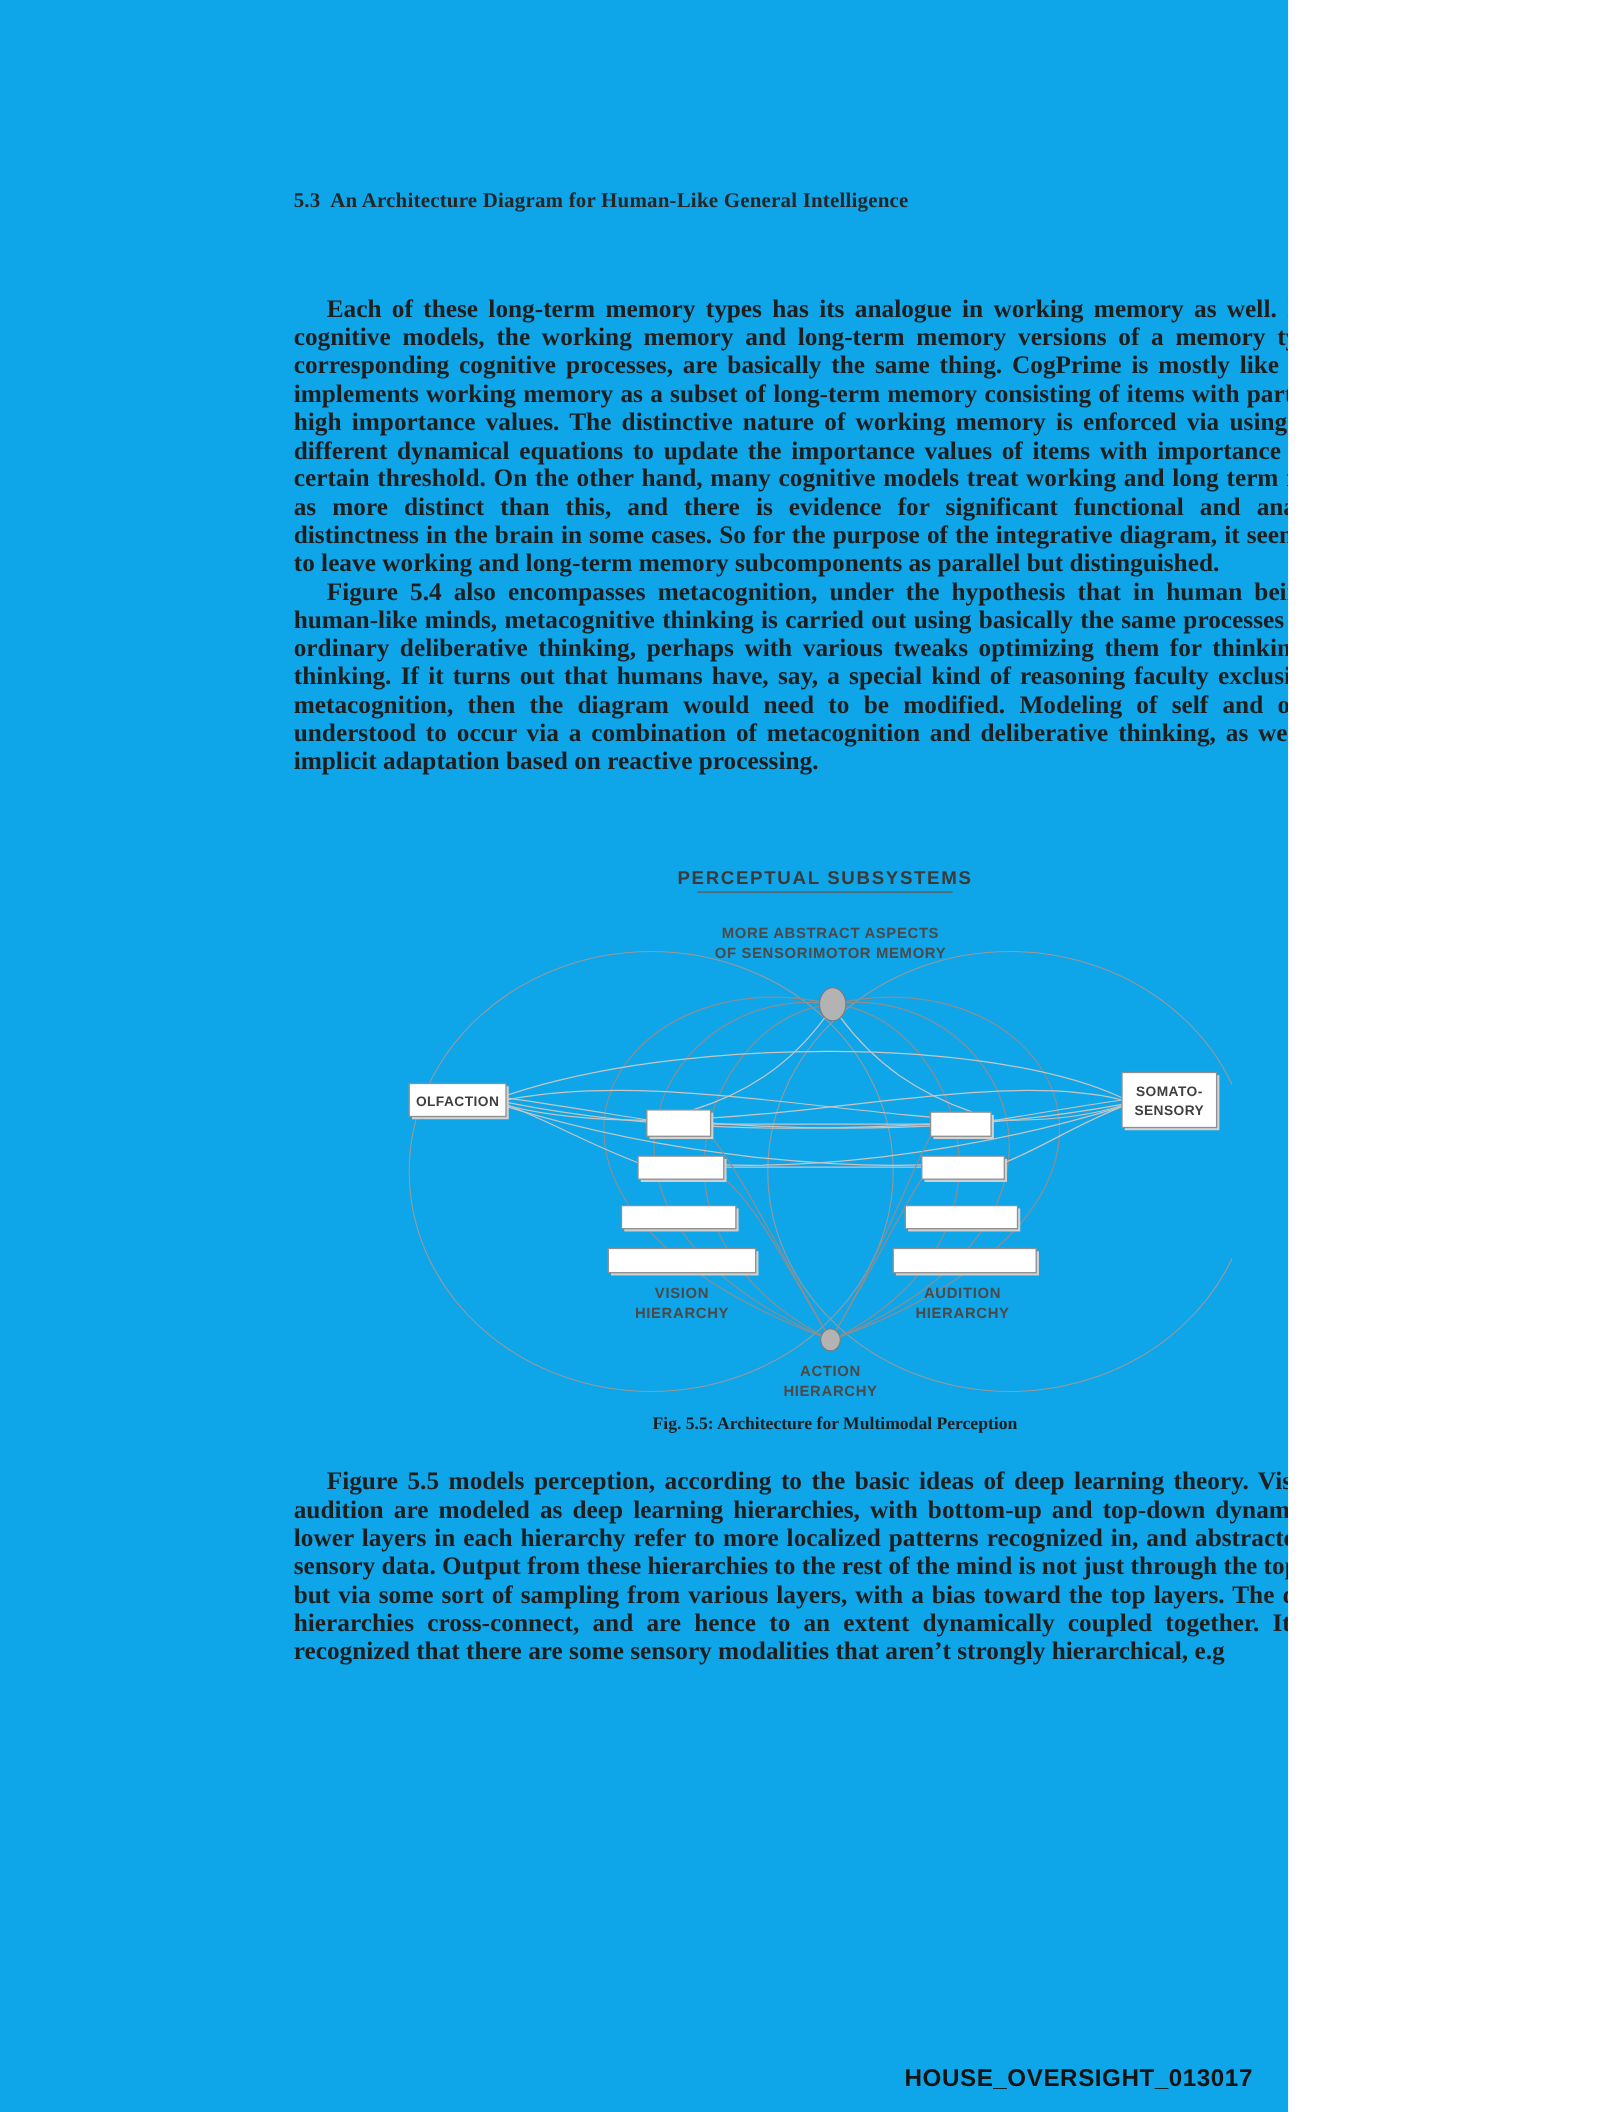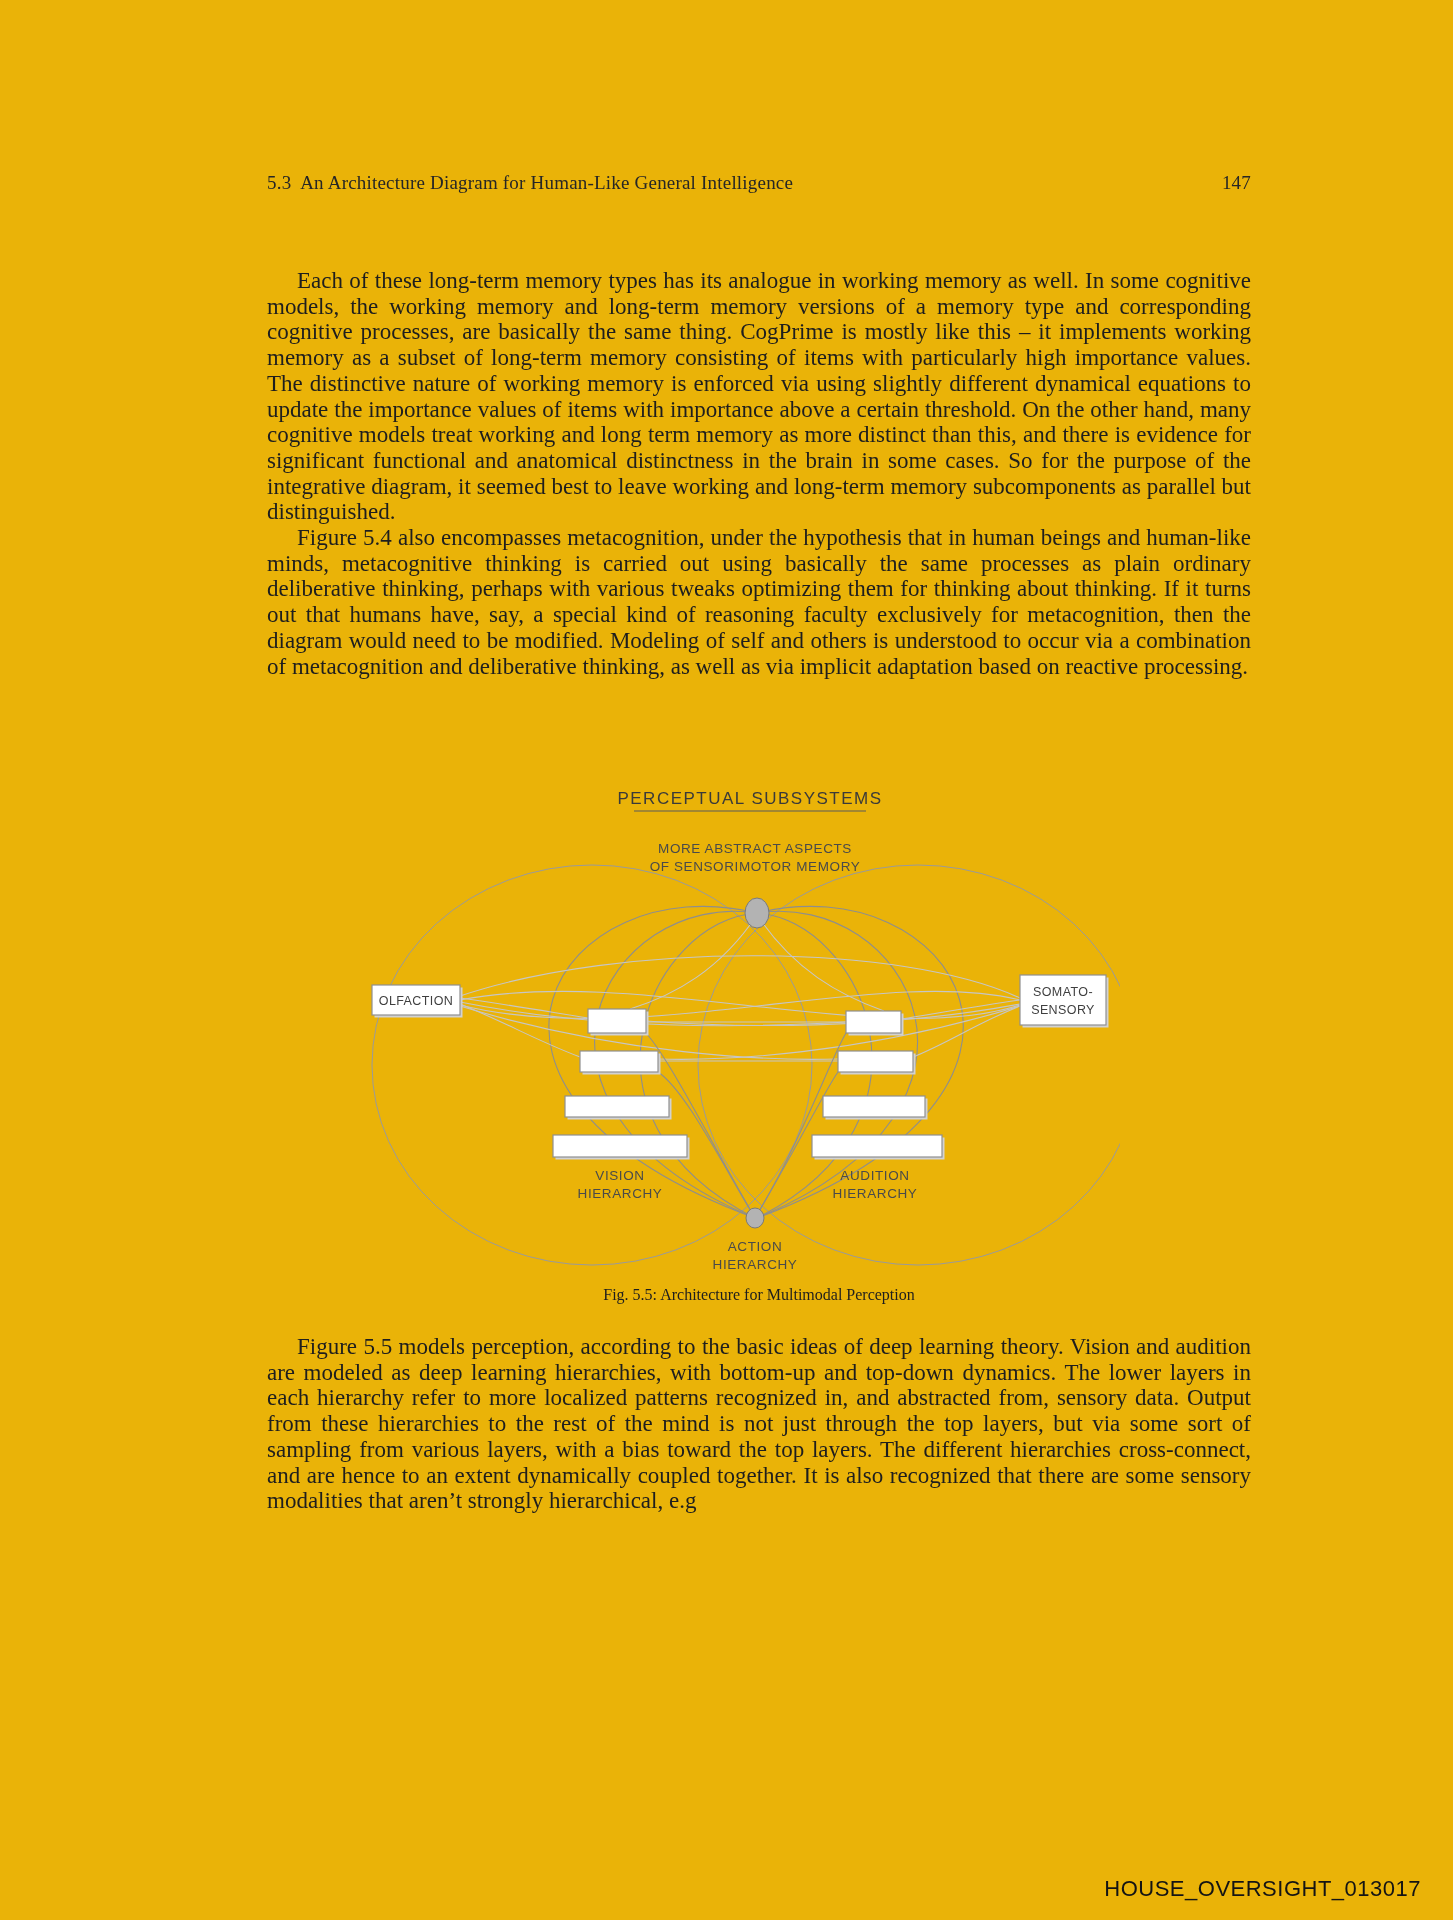--- a/index.html
+++ b/index.html
@@ -1,23 +1,24 @@
 <!DOCTYPE html>
 <html><head>
 <meta charset="utf-8">
 <style>
   html,body{margin:0;padding:0;background:#ffffff;}
   #page{
     position:relative;
-    width:1453px;
+    width:1171px;
     height:1920px;
-    background:#eab308;
+    background:#0ea5e9;
     overflow:hidden;
     font-family:"Liberation Serif", serif;
     color:#1f1f1f;
+    font-weight:bold;
   }
   
   #runhead{
     position:absolute;
     left:267px; top:172px;
     width:984px;
     display:flex;
     justify-content:space-between;
     font-size:19px;
     letter-spacing:0.2px;

